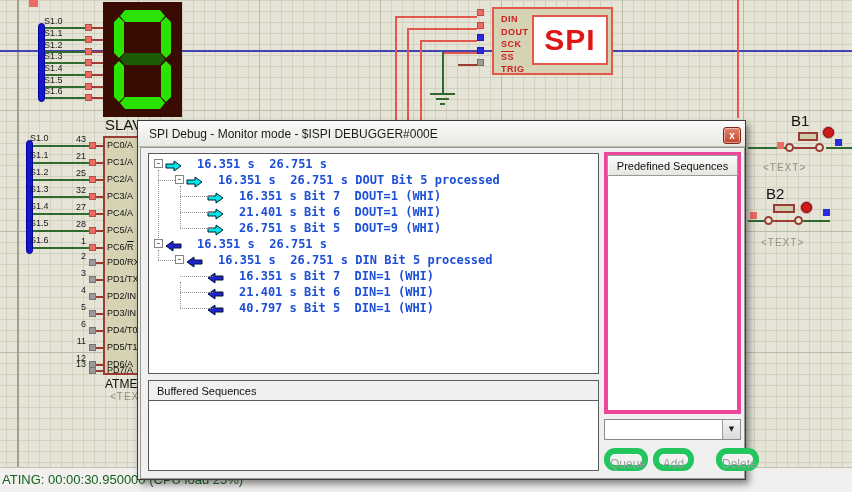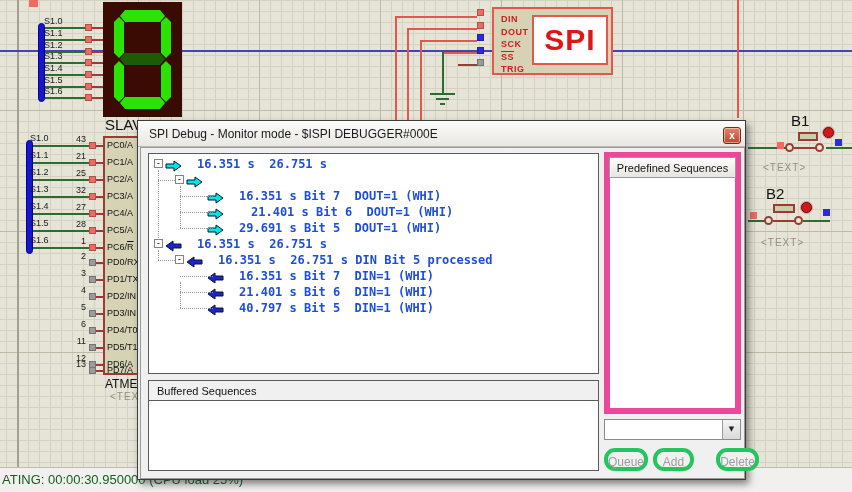--- a/index.html
+++ b/index.html
@@ -68,31 +68,31 @@
   .expbox { position:absolute; width:9px; height:9px; top:3px; background:#fff; border:1px solid #848484;
             font:9px "DejaVu Sans Mono",monospace; line-height:7px; text-align:center; color:#000; }
   .tree-arrow { position:absolute; top:2px; }
   .dot-v { position:absolute; width:0; border-left:1px dotted #969696; }
   .dot-h { position:absolute; height:0; border-top:1px dotted #969696; }
 
   .buf-panel { position:absolute; left:7px; top:232px; width:451px; height:91px; background:#fff; border:1px solid #5a5a5a; }
   .buf-header { height:20px; background:#f0f0f0; border-bottom:1px solid #5a5a5a;
                 font:11px "Liberation Sans",sans-serif; color:#111; line-height:20px; padding-left:8px; }
 
-  .pre-panel { position:absolute; left:463px; top:4px; width:137px; height:262px; background:#fff; border:6px solid #ec4899; }
+  .pre-panel { position:absolute; left:463px; top:4px; width:137px; height:262px; background:#fff; border:4px solid #ec4899; }
   .pre-header { height:21px; background:linear-gradient(#fdfdfd,#e6e5e1); border:1px solid #9a9a9a; margin:-1px;
                 font:11px "Liberation Sans",sans-serif; color:#111; text-align:center; line-height:20px; position:relative; z-index:2;
                 box-shadow:1px 1px 0 #fff inset; }
 
   .combo { position:absolute; left:463px; top:271px; width:137px; height:21px; background:#fff; border:1px solid #8a8a8a; }
   .combo-btn { position:absolute; right:0; top:0; width:18px; height:19px; background:linear-gradient(#f4f4f4,#d9d9d9);
                border-left:1px solid #9a9a9a; text-align:center; font:7px "DejaVu Sans",sans-serif; line-height:19px; color:#222; }
   .combo-val { position:absolute; left:4px; top:2px; font:11px "Liberation Sans",sans-serif; }
 
-  .dbg-btn { position:absolute; top:300px; height:23px; background:#f2f1f0; border:4px solid #22c55e; border-radius:11px;
+  .dbg-btn { position:absolute; top:300px; height:23px; background:#f2f1f0; border:6px solid #22c55e; border-radius:11px;
              font:12px "Liberation Sans",sans-serif; color:#9a9ea1; text-align:center; line-height:21px;
              box-shadow:inset 0 1px 0 #fff; }
 
   
   .status-bar { position:absolute; left:0; top:467px; width:852px; height:25px; background:#f1f0ee;
                 border-top:1px solid #bdbdb8; z-index:5; }
   .status-text { position:absolute; left:2px; top:4px; font:13px "Liberation Sans",sans-serif; color:#14601c; }
 </style>
 </head>
 <body>
@@ -302,38 +302,39 @@
             <span class="tree-arrow" style="left: 16px;"><svg width="17" height="12">
                 <polygon points="1,4 9,4 9,1 16,6 9,11 9,8 1,8" fill="#00e6e6" stroke="#001830" stroke-width="1"></polygon>
               </svg></span>
             <span class="tree-text" style="left: 48px;">16.351 s  26.751 s</span>
           </div>
           <div class="tree-row" style="top: 18px;">
             <div class="expbox" style="left: 26px;">-</div>
             <span class="tree-arrow" style="left: 37px;"><svg width="17" height="12">
                 <polygon points="1,4 9,4 9,1 16,6 9,11 9,8 1,8" fill="#00e6e6" stroke="#001830" stroke-width="1"></polygon>
               </svg></span>
+            <span class="tree-text" style="left: 69px;">16.351 s  26.751 s DOUT Bit 5 processed</span>
           </div>
           <div class="tree-row" style="top: 34px;">
             <span class="tree-arrow" style="left: 58px;"><svg width="17" height="12">
                 <polygon points="1,4 9,4 9,1 16,6 9,11 9,8 1,8" fill="#00e6e6" stroke="#001830" stroke-width="1"></polygon>
               </svg></span>
             <span class="tree-text" style="left: 90px;">16.351 s Bit 7  DOUT=1 (WHI)</span>
           </div>
           <div class="tree-row" style="top: 50px;">
             <span class="tree-arrow" style="left: 58px;"><svg width="17" height="12">
                 <polygon points="1,4 9,4 9,1 16,6 9,11 9,8 1,8" fill="#00e6e6" stroke="#001830" stroke-width="1"></polygon>
               </svg></span>
-            <span class="tree-text" style="left: 102px;">21.401 s Bit 6  DOUT=1 (WHI)</span>
+            <span class="tree-text" style="left: 90px;">21.401 s Bit 6  DOUT=1 (WHI)</span>
           </div>
           <div class="tree-row" style="top: 66px;">
             <span class="tree-arrow" style="left: 58px;"><svg width="17" height="12">
                 <polygon points="1,4 9,4 9,1 16,6 9,11 9,8 1,8" fill="#00e6e6" stroke="#001830" stroke-width="1"></polygon>
               </svg></span>
-            <span class="tree-text" style="left: 90px;">29.691 s Bit 5  DOUT=1 (WHI)</span>
+            <span class="tree-text" style="left: 90px;">26.751 s Bit 5  DOUT=9 (WHI)</span>
           </div>
           <div class="tree-row" style="top: 82px;">
             <div class="expbox" style="left: 5px;">-</div>
             <span class="tree-arrow" style="left: 16px;"><svg width="17" height="12">
                 <polygon points="16,4 8,4 8,1 1,6 8,11 8,8 16,8" fill="#2121cf" stroke="#001830" stroke-width="1"></polygon>
               </svg></span>
             <span class="tree-text" style="left: 48px;">16.351 s  26.751 s</span>
           </div>
           <div class="tree-row" style="top: 98px;">
             <div class="expbox" style="left: 26px;">-</div>

